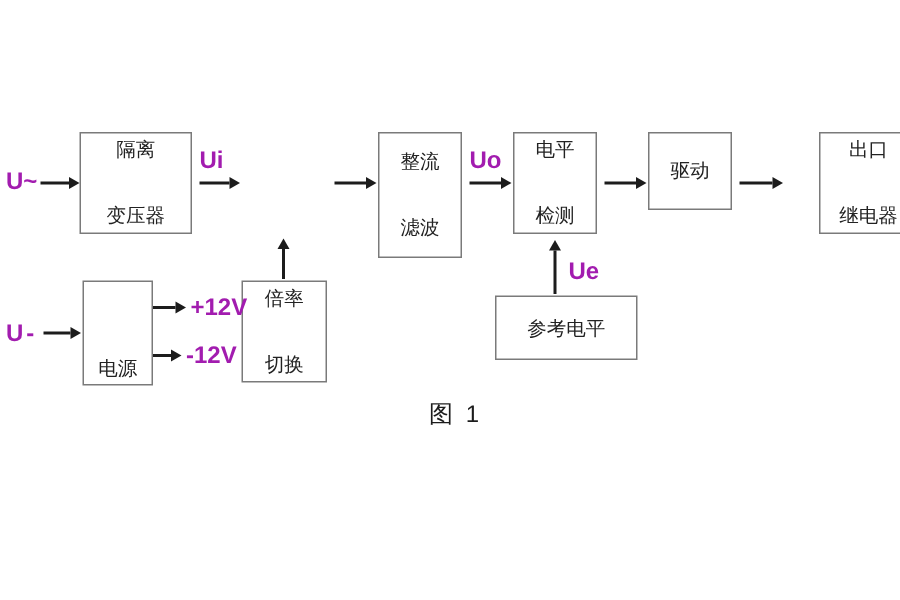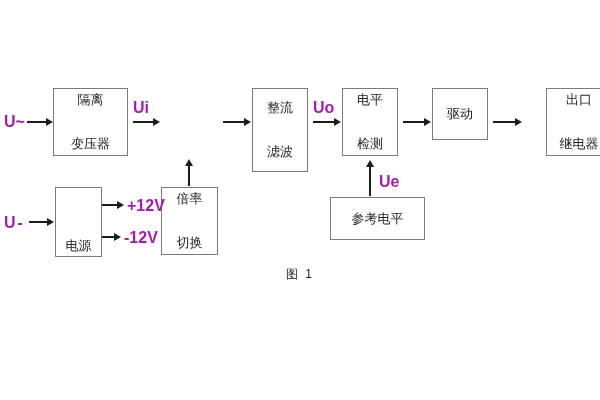--- a/index.html
+++ b/index.html
@@ -26,21 +26,21 @@
   .ah::after{
     content:"";position:absolute;right:-7px;top:-3px;width:0;height:0;
     border-left:7px solid #1c1c1c;border-top:4px solid transparent;border-bottom:4px solid transparent;
   }
   
   .av{position:absolute;width:2px;background:#1c1c1c;}
   .av::after{
     content:"";position:absolute;top:-7px;left:-3px;width:0;height:0;
     border-bottom:7px solid #1c1c1c;border-left:4px solid transparent;border-right:4px solid transparent;
   }
-  .caption{position:absolute;font-size:12px;color:#1c1c1c;letter-spacing:2px;}
+  .caption{position:absolute;font-size:16px;color:#1c1c1c;letter-spacing:2px;}
 </style>
 </head>
 <body>
 
 <div class="canvas">
 
   <div class="box" style="left:53px;top:88px;width:75px;height:68px;">
     <span>隔离</span>
     <span>变压器</span>
   </div>

